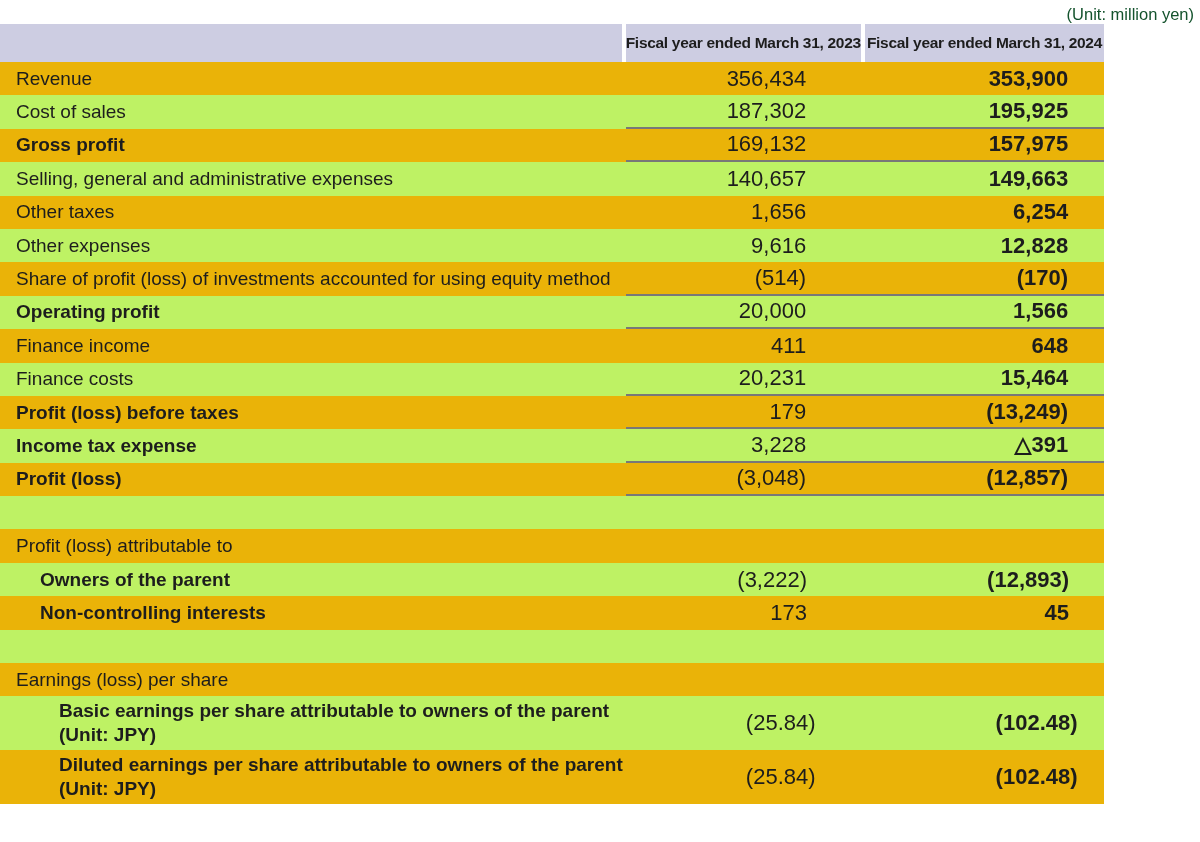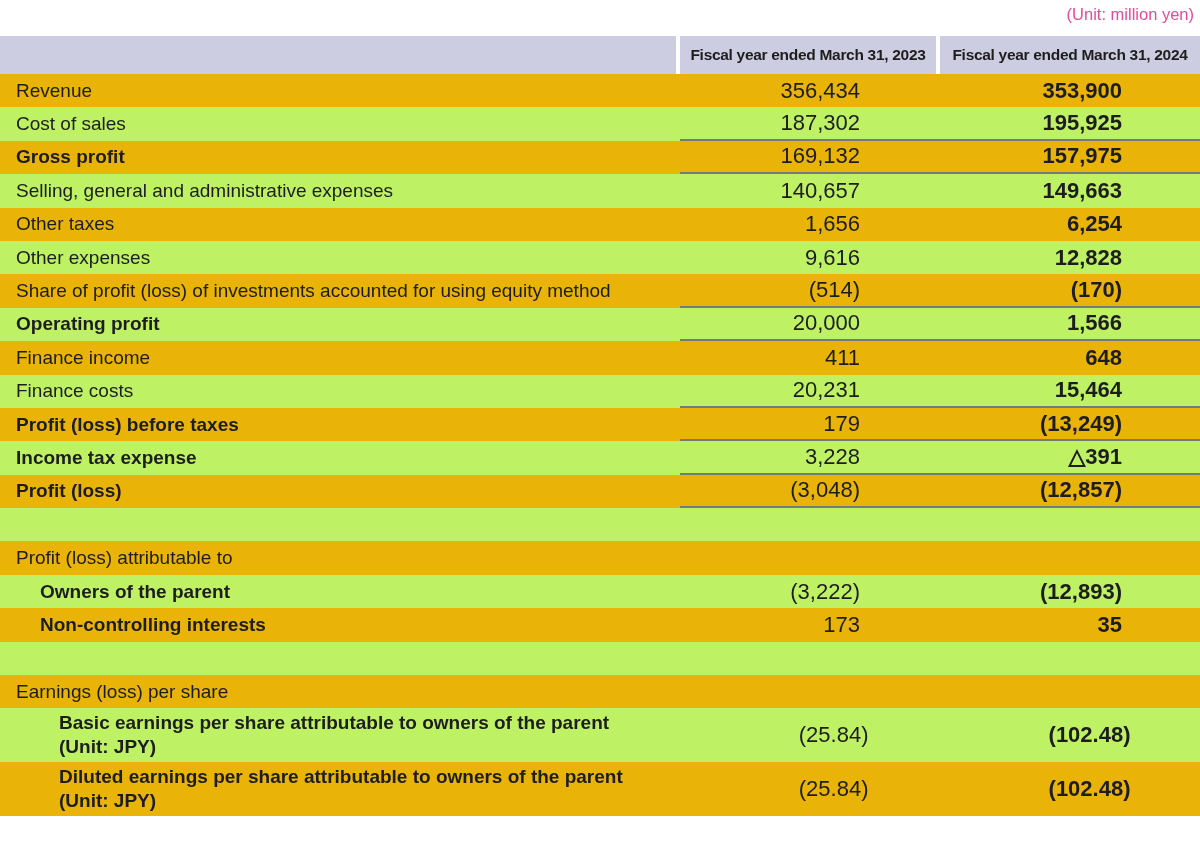--- a/index.html
+++ b/index.html
@@ -11,27 +11,27 @@
     background: #ffffff;
     font-family: "Liberation Sans", sans-serif;
     color: #1d1d1d;
     overflow: hidden;
   }
   .unit-note {
     position: absolute;
     top: 5px;
     right: 6px;
     font-size: 16.5px;
-    color: #ec4899;
+    color: #14532d;
   }
   .fin-table {
     position: absolute;
-    top: 36px;
+    top: 24px;
     left: 0;
-    width: 1200px;
+    width: 1104px;
     border-radius: 16px;
   }
   .header-row {
     display: flex;
     height: 38px;
   }
   .hcell {
     background: #cdcde2;
     height: 100%;
   }
@@ -256,21 +256,21 @@
       <div class="v v24">(12,893)</div>
     </div>
   </div>
         <div class="row shaded indent">
     <div class="label">
       <span>Non-controlling interests</span>
 
     </div>
     <div class="nums">
       <div class="v v23">173</div>
-      <div class="v v24">35</div>
+      <div class="v v24">45</div>
     </div>
   </div>
         <div class="row">
     <div class="label">
       <span></span>
 
     </div>
     <div class="nums">
       <div class="v v23"></div>
       <div class="v v24"></div>

